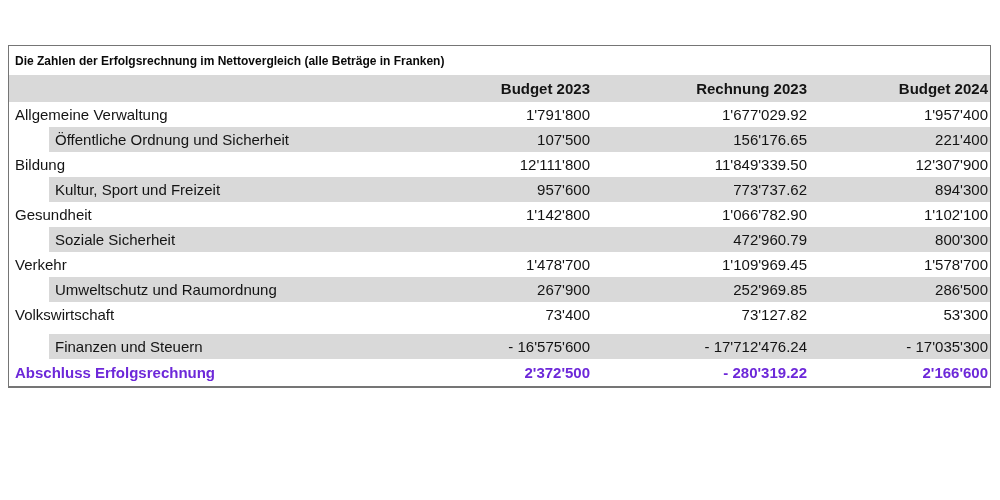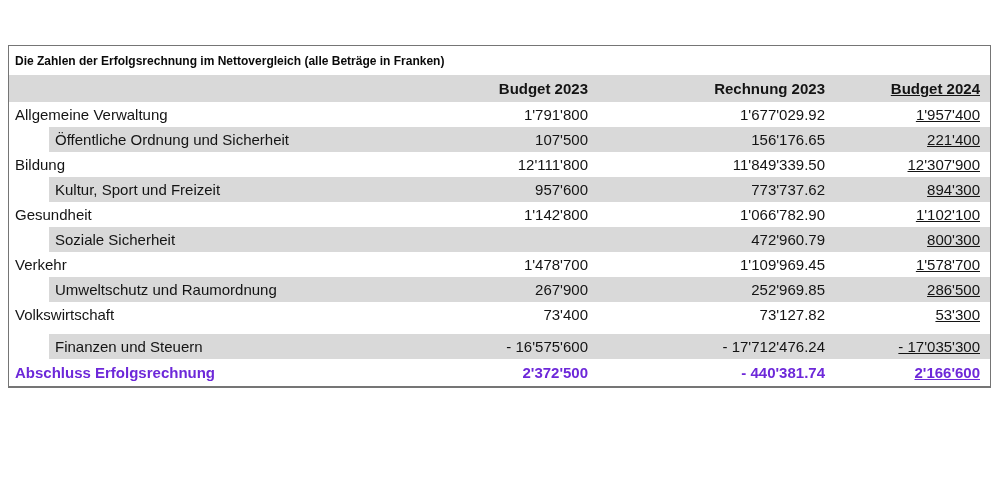--- a/index.html
+++ b/index.html
@@ -37,21 +37,20 @@
   }
   .header-row {
     height: 27px;
     background: #d9d9d9;
     font-weight: bold;
   }
   .header-row, .row {
     display: flex;
     align-items: center;
     font-size: 15px;
-    gap: 20px;
   }
   .row { height: 25px; }
   .row.shaded { background: #d9d9d9; margin-left: 40px; }
   .row.total {
     height: 27px;
     font-weight: bold;
     color: #6d28d9;
   }
   .spacer { height: 7px; background: #ffffff; }
   .c-label {
@@ -59,21 +58,21 @@
     padding-left: 6px;
     white-space: nowrap;
     overflow: hidden;
   }
   .c-num {
     text-align: right;
     white-space: nowrap;
   }
   .c1 { width: 160px; }
   .c2 { width: 217px; }
-  .c3 { width: 145px; padding-right: 10px; box-sizing: border-box; text-decoration: underline; }
+  .c3 { width: 183px; padding-right: 2px; box-sizing: border-box; }
 </style>
 </head>
 <body>
 
 <div class="fin-table">
   <div class="title-row">Die Zahlen der Erfolgsrechnung im Nettovergleich (alle Beträge in Franken)</div>
   <div class="header-row">
     <div class="c-label"></div>
     <div class="c-num c1">Budget 2023</div>
     <div class="c-num c2">Rechnung 2023</div>
@@ -136,17 +135,17 @@
       <div class="spacer"></div>
       <div class="row shaded">
         <div class="c-label">Finanzen und Steuern</div>
         <div class="c-num c1">- 16'575'600</div>
         <div class="c-num c2">- 17'712'476.24</div>
         <div class="c-num c3">- 17'035'300</div>
       </div>
       <div class="row total">
         <div class="c-label">Abschluss Erfolgsrechnung</div>
         <div class="c-num c1">2'372'500</div>
-        <div class="c-num c2">- 440'381.74</div>
+        <div class="c-num c2">- 280'319.22</div>
         <div class="c-num c3">2'166'600</div>
       </div>
     </div>
 </div>
 
 </body></html>

